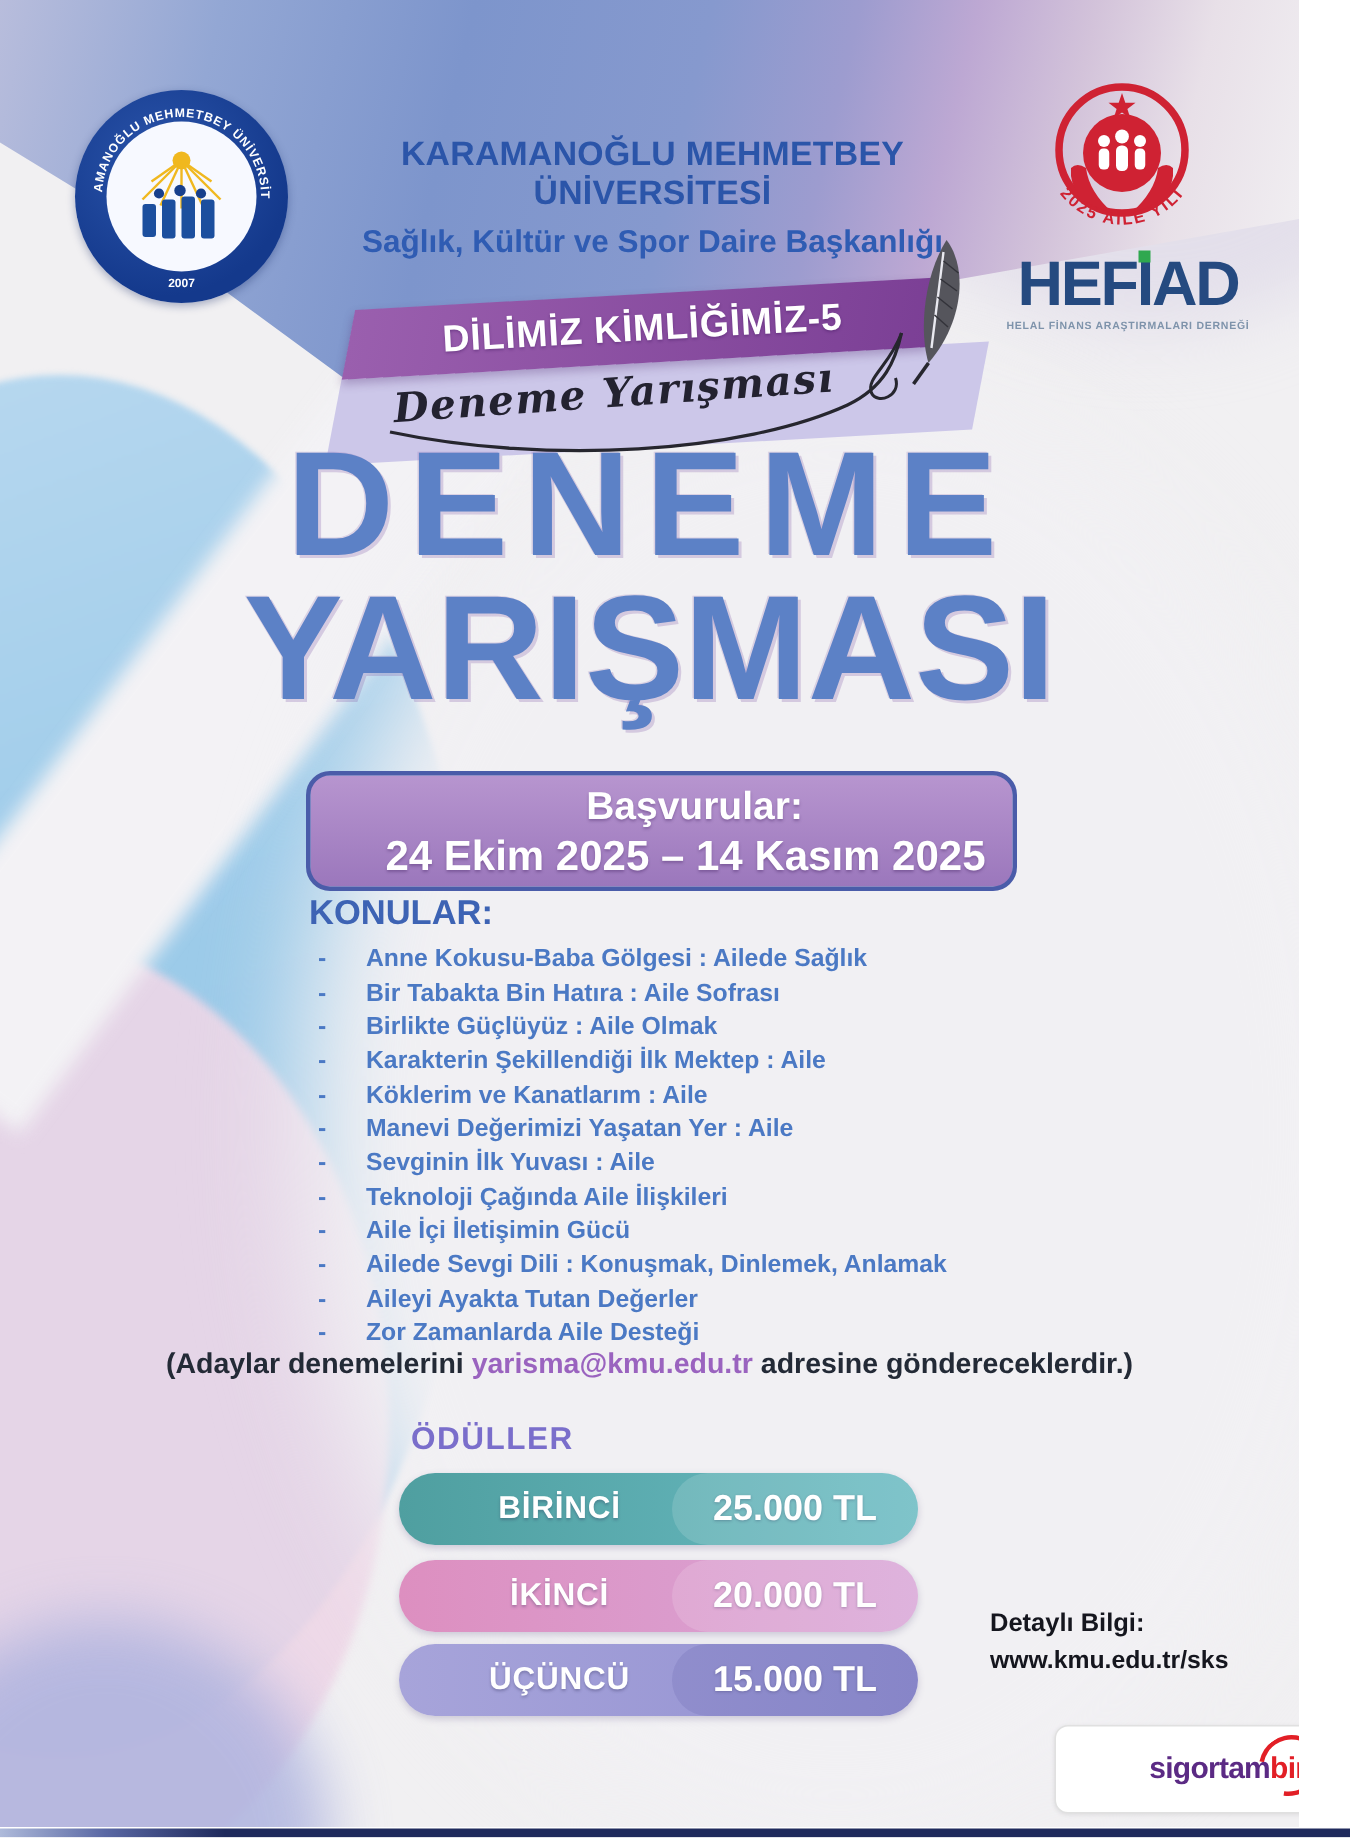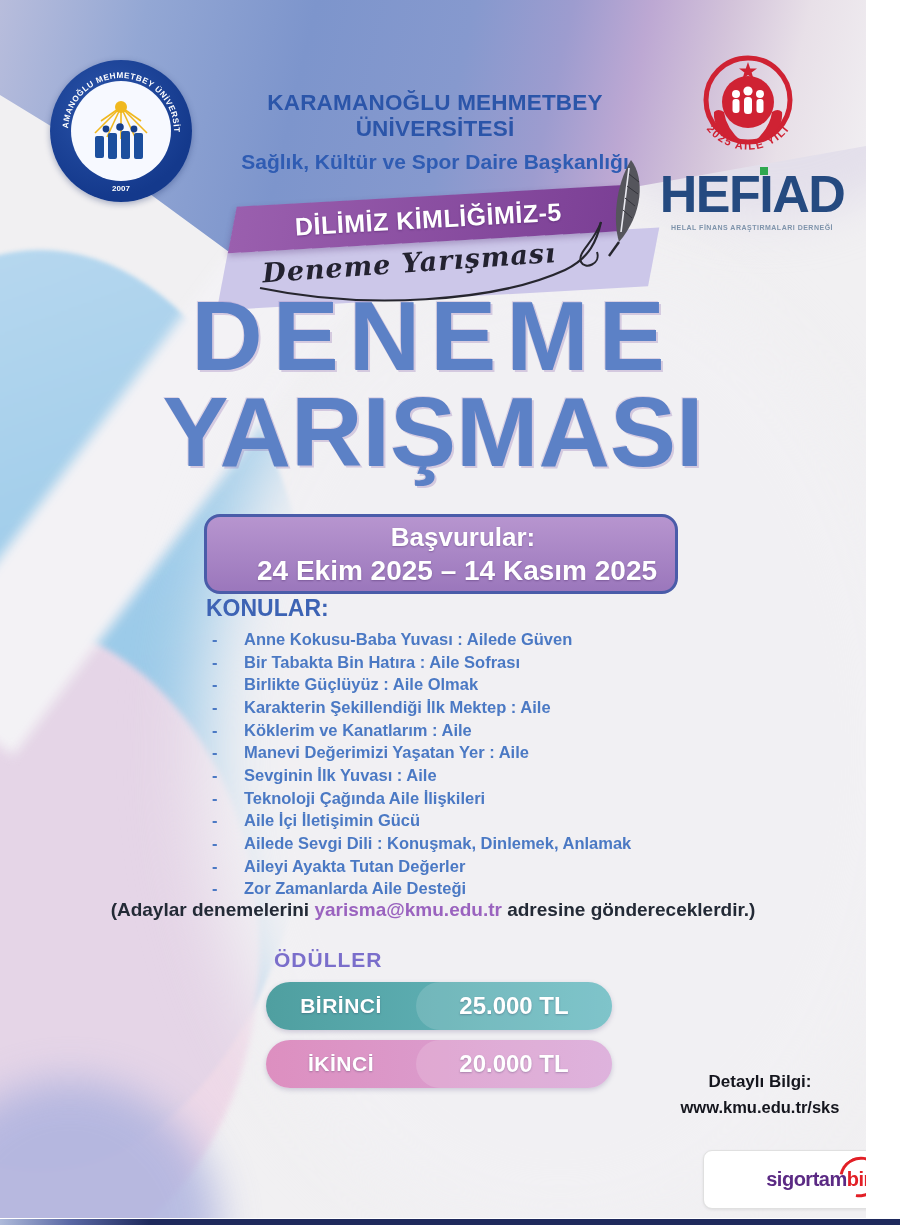--- a/index.html
+++ b/index.html
@@ -42,21 +42,21 @@
   
   .head-text{position:absolute;left:185px;top:90px;width:500px;text-align:center;}
   .head-line1{font-size:22.5px;font-weight:800;color:#2b55a9;letter-spacing:.2px;}
   .head-line2{font-size:21px;font-weight:800;color:#2f5cb3;margin-top:8px;}
 
   
   .aile{position:absolute;left:688px;top:50px;width:120px;height:122px;}
 
   
   .hefiad{position:absolute;left:652px;top:168px;width:200px;text-align:center;}
-  .hefiad-word{font-size:52px;font-weight:800;color:#254a80;letter-spacing:-1.5px;line-height:1;}
+  .hefiad-word{font-size:42px;font-weight:800;color:#254a80;letter-spacing:-1.5px;line-height:1;}
   .hef-i{position:relative;display:inline-block;}
   .green-dot{position:absolute;left:1px;top:-1px;width:8px;height:8px;background:#2fa84f;}
   .hefiad-sub{font-size:7px;font-weight:700;color:#7e93ab;letter-spacing:.5px;margin-top:4px;}
 
   
   .lav-panel{position:absolute;left:222px;top:240px;width:432px;height:58px;background:#ccc7e9;
       transform:rotate(-3.2deg) skewX(-14deg);}
   .ribbon{position:absolute;left:232px;top:196px;width:392px;height:46px;
       background:linear-gradient(90deg,#9a5fae,#7b3f95);
       transform:rotate(-3.2deg) skewX(-14deg);
@@ -96,36 +96,36 @@
   .res-l2{font-size:19px;font-weight:600;margin-top:7px;}
   .res-link{color:#2b59c7;font-weight:800;}
   .res-email{color:#9a63bf;font-weight:700;}
 
   
   .prizes-head{position:absolute;left:274px;top:948px;font-size:21px;font-weight:800;
       color:#7a6ecb;letter-spacing:1px;}
   .prize-row{position:absolute;left:266px;width:346px;height:48px;border-radius:28px;
       display:flex;align-items:center;overflow:hidden;color:#fff;
       text-shadow:0 1px 2px rgba(40,40,80,.3);box-shadow:0 2px 5px rgba(90,80,130,.25);}
-  .prize-label{flex:0 0 150px;text-align:center;font-size:21px;font-weight:800;letter-spacing:.5px;}
+  .prize-label{flex:0 0 150px;text-align:center;font-size:21px;font-weight:800;letter-spacing:.5px;margin-left:32px;}
   .prize-amount{flex:1;height:100%;border-radius:28px;display:flex;align-items:center;
       justify-content:center;font-size:24px;font-weight:800;}
   .row1{top:982px;background:linear-gradient(90deg,#4f9fa0,#6abbc2);}
   .row1 .prize-amount{background:rgba(255,255,255,.14);}
   .row2{top:1040px;background:linear-gradient(90deg,#dd8fc0,#d9a6d7);}
   .row2 .prize-amount{background:rgba(255,255,255,.15);}
   .row3{top:1096px;background:linear-gradient(90deg,#a7a4da,#9290d1);}
   .row3 .prize-amount{background:rgba(60,60,140,.12);}
   .row4{top:1152px;height:54px;background:linear-gradient(90deg,#9f5597,#c07ab3);}
   .row4 .prize-amount{background:rgba(255,255,255,.12);}
   .row4 .prize-label{font-size:14px;line-height:1.1;}
   .row4 .sub{font-size:11.5px;}
 
   
-  .info{position:absolute;left:660px;top:1072px;width:200px;text-align:center;color:#15161e;}
+  .info{position:absolute;left:660px;top:1072px;width:200px;text-align:left;color:#15161e;}
   .info-l1{font-size:17px;font-weight:800;}
   .info-l2{font-size:16.5px;font-weight:800;margin-top:6px;}
   .sponsor-card{position:absolute;left:703px;top:1150px;width:145px;height:57px;background:#fff;
       border:1px solid #e0e0e0;border-radius:9px;display:flex;align-items:center;justify-content:center;
       box-shadow:0 1px 3px rgba(0,0,0,.08);padding-left:42px;}
   .sig-p1{font-size:20px;font-weight:800;color:#5b2a84;letter-spacing:-.5px;}
   .sig-p2{font-size:20px;font-weight:800;color:#e21f26;position:relative;letter-spacing:-.5px;}
   .bir-ring{position:absolute;left:-8px;top:-11px;width:42px;height:40px;border:3px solid #e21f26;
       border-radius:50%;border-left-color:transparent;transform:rotate(-35deg);box-sizing:border-box;}
 </style>
@@ -246,21 +246,21 @@
 
       <div class="apply-box">
         <div class="apply-l1">Başvurular:</div>
         <div class="apply-l2">24 Ekim 2025 – 14 Kasım 2025</div>
       </div>
 
       <div class="topics-head">KONULAR:</div>
       <ul class="topics">
         <li>
             <span class="dash">-</span>
-            <span>Anne Kokusu-Baba Yuvası : Ailede Güven</span>
+            <span>Anne Kokusu-Baba Gölgesi : Ailede Sağlık</span>
           </li>
         <li>
             <span class="dash">-</span>
             <span>Bir Tabakta Bin Hatıra : Aile Sofrası</span>
           </li>
         <li>
             <span class="dash">-</span>
             <span>Birlikte Güçlüyüz : Aile Olmak</span>
           </li>
         <li>
@@ -307,20 +307,24 @@
 
       <div class="prizes-head">ÖDÜLLER</div>
       <div class="prize-row row1">
         <div class="prize-label">BİRİNCİ</div>
         <div class="prize-amount">25.000 TL</div>
       </div>
       <div class="prize-row row2">
         <div class="prize-label">İKİNCİ</div>
         <div class="prize-amount">20.000 TL</div>
       </div>
+      <div class="prize-row row3">
+        <div class="prize-label">ÜÇÜNCÜ</div>
+        <div class="prize-amount">15.000 TL</div>
+      </div>
 
       <div class="info">
         <div class="info-l1">Detaylı Bilgi:</div>
         <div class="info-l2">www.kmu.edu.tr/sks</div>
       </div>
       <div class="sponsor-card">
         <span class="sig-p1">sigortam</span>
           <span class="sig-p2"><span>bir</span><span class="bir-ring"></span></span>
       </div>
 

